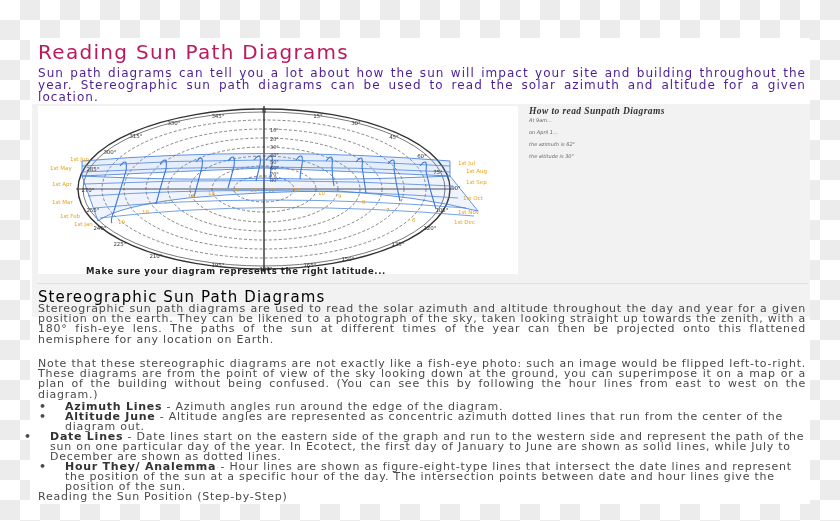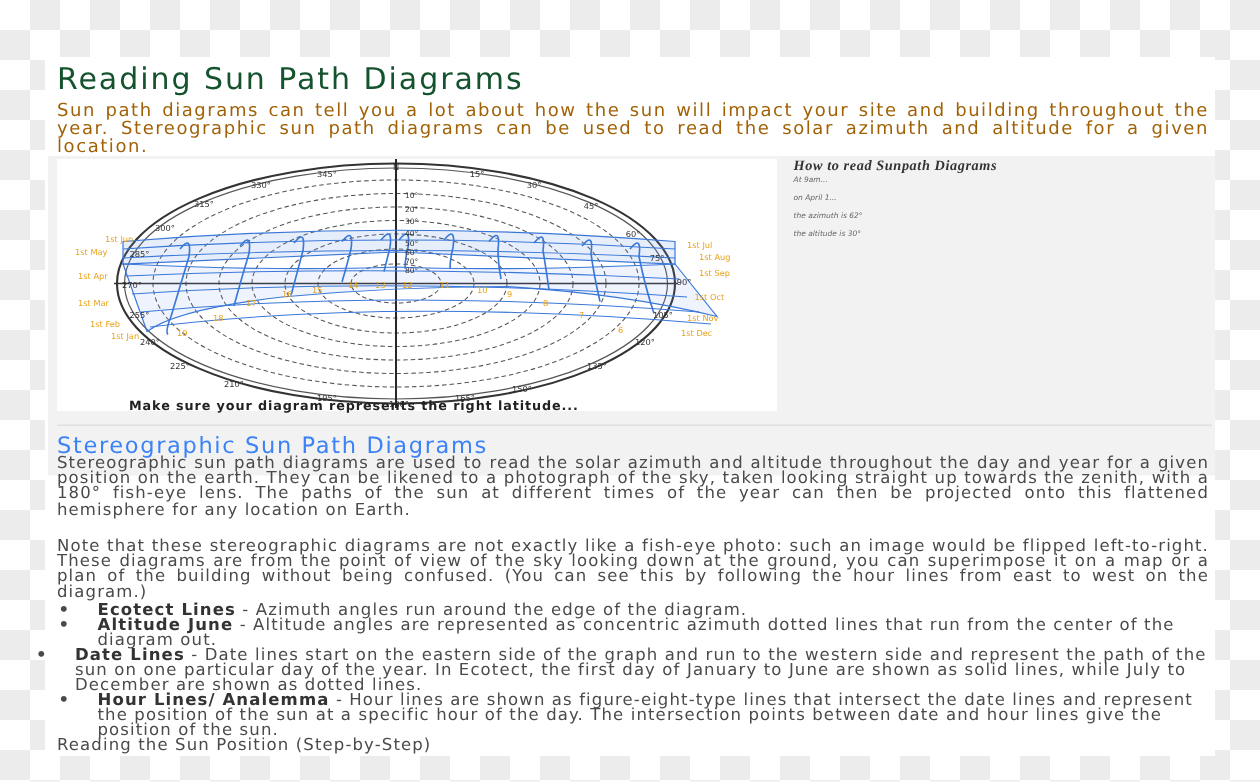--- a/index.html
+++ b/index.html
@@ -12,26 +12,26 @@
     background-size: 40px 40px;
     background-position: 0 0, 20px 20px;
     font-family: "DejaVu Sans", sans-serif;
   }
   .page {
     position: absolute; left: 30px; top: 38px; width: 780px; height: 466px;
     background: #ffffff;
   }
   .h1 {
     position: absolute; left: 8px; top: 2px;
-    font-family: "DejaVu Sans", sans-serif; font-size: 20px; color: #14532d;
+    font-family: "DejaVu Sans", sans-serif; font-size: 20px; color: #be185d;
     letter-spacing: 1.3px; white-space: nowrap;
   }
   .intro {
     position: absolute; left: 8px; top: 29px; width: 768px;
-    font-size: 12px; line-height: 12px; color: #a16207; letter-spacing: 1.05px;
+    font-size: 12px; line-height: 12px; color: #4c1d95; letter-spacing: 1.05px;
     text-align: justify; text-align-last: left;
   }
   .figure {
     position: absolute; left: 2px; top: 66px; width: 778px; height: 213px;
     background: #f2f2f2;
   }
   .diagram {
     position: absolute; left: 6px; top: 2px; width: 480px; height: 168px; background: #ffffff;
   }
   .diagram svg { position: absolute; left: 0; top: 0; }
@@ -45,21 +45,21 @@
     font-size: 9.5px; font-weight: bold; font-style: italic; color: #333;
     letter-spacing: 0.4px; white-space: nowrap; font-family: Liberation Serif, serif;
   }
   .howto-line {
     font-size: 5px; font-style: italic; color: #666; margin-top: 6px; white-space: nowrap;
   }
   .howto-line.first { margin-top: 1px; }
   .rule { position: absolute; left: 8px; top: 245px; width: 770px; height: 1px; background: #e0e0e0; }
   .h2 {
     position: absolute; left: 8px; top: 250px;
-    font-size: 15px; color: #3b82f6; letter-spacing: 1.1px; white-space: nowrap;
+    font-size: 15px; color: #000000; letter-spacing: 1.1px; white-space: nowrap;
   }
   .para {
     position: absolute; left: 8px; width: 768px;
     font-size: 11px; line-height: 10.2px; color: #4a4a4a; letter-spacing: 0.75px;
     text-align: justify; text-align-last: left;
   }
   .p1 { top: 266px; }
   .p2 { top: 321px; }
   .bullets { position: absolute; left: 0; top: 364px; width: 780px; }
   .bullet {
@@ -212,30 +212,30 @@
   </div>
 
   <div class="rule"></div>
   <div class="h2">Stereographic Sun Path Diagrams</div>
   <div class="para p1">Stereographic sun path diagrams are used to read the solar azimuth and altitude throughout the day and year for a given position on the earth. They can be likened to a photograph of the sky, taken looking straight up towards the zenith, with a 180° fish-eye lens. The paths of the sun at different times of the year can then be projected onto this flattened hemisphere for any location on Earth.</div>
   <div class="para p2">Note that these stereographic diagrams are not exactly like a fish-eye photo: such an image would be flipped left-to-right.  These diagrams are from the point of view of the sky looking down at the ground, you can superimpose it on a map or a plan of the building without being confused.  (You can see this by following the hour lines from east to west on the diagram.)</div>
 
   <div class="bullets">
     <div class="bullet b1">
       <span class="dot">•</span>
-      <b>Ecotect Lines</b><span> - Azimuth angles run around the edge of the diagram.</span>
+      <b>Azimuth Lines</b><span> - Azimuth angles run around the edge of the diagram.</span>
     </div>
     <div class="bullet b2">
       <span class="dot">•</span>
       <b>Altitude June</b><span> - Altitude angles are represented as concentric azimuth dotted lines that run from the center of the diagram out.</span>
     </div>
     <div class="bullet b3">
       <span class="dot">•</span>
       <b>Date Lines</b><span> - Date lines start on the eastern side of the graph and run to the western side and represent the path of the sun on one particular day of the year. In Ecotect, the first day of January to June are shown as solid lines, while July to December are shown as dotted lines.</span>
     </div>
     <div class="bullet b4">
       <span class="dot">•</span>
-      <b>Hour Lines/ Analemma</b><span> - Hour lines are shown as figure-eight-type lines that intersect the date lines and represent the position of the sun at a specific hour of the day. The intersection points between date and hour lines give the position of the sun.</span>
+      <b>Hour They/ Analemma</b><span> - Hour lines are shown as figure-eight-type lines that intersect the date lines and represent the position of the sun at a specific hour of the day. The intersection points between date and hour lines give the position of the sun.</span>
     </div>
   </div>
 
   <div class="footer-line">Reading the Sun Position (Step-by-Step)</div>
 </div>
 
 </body></html>

